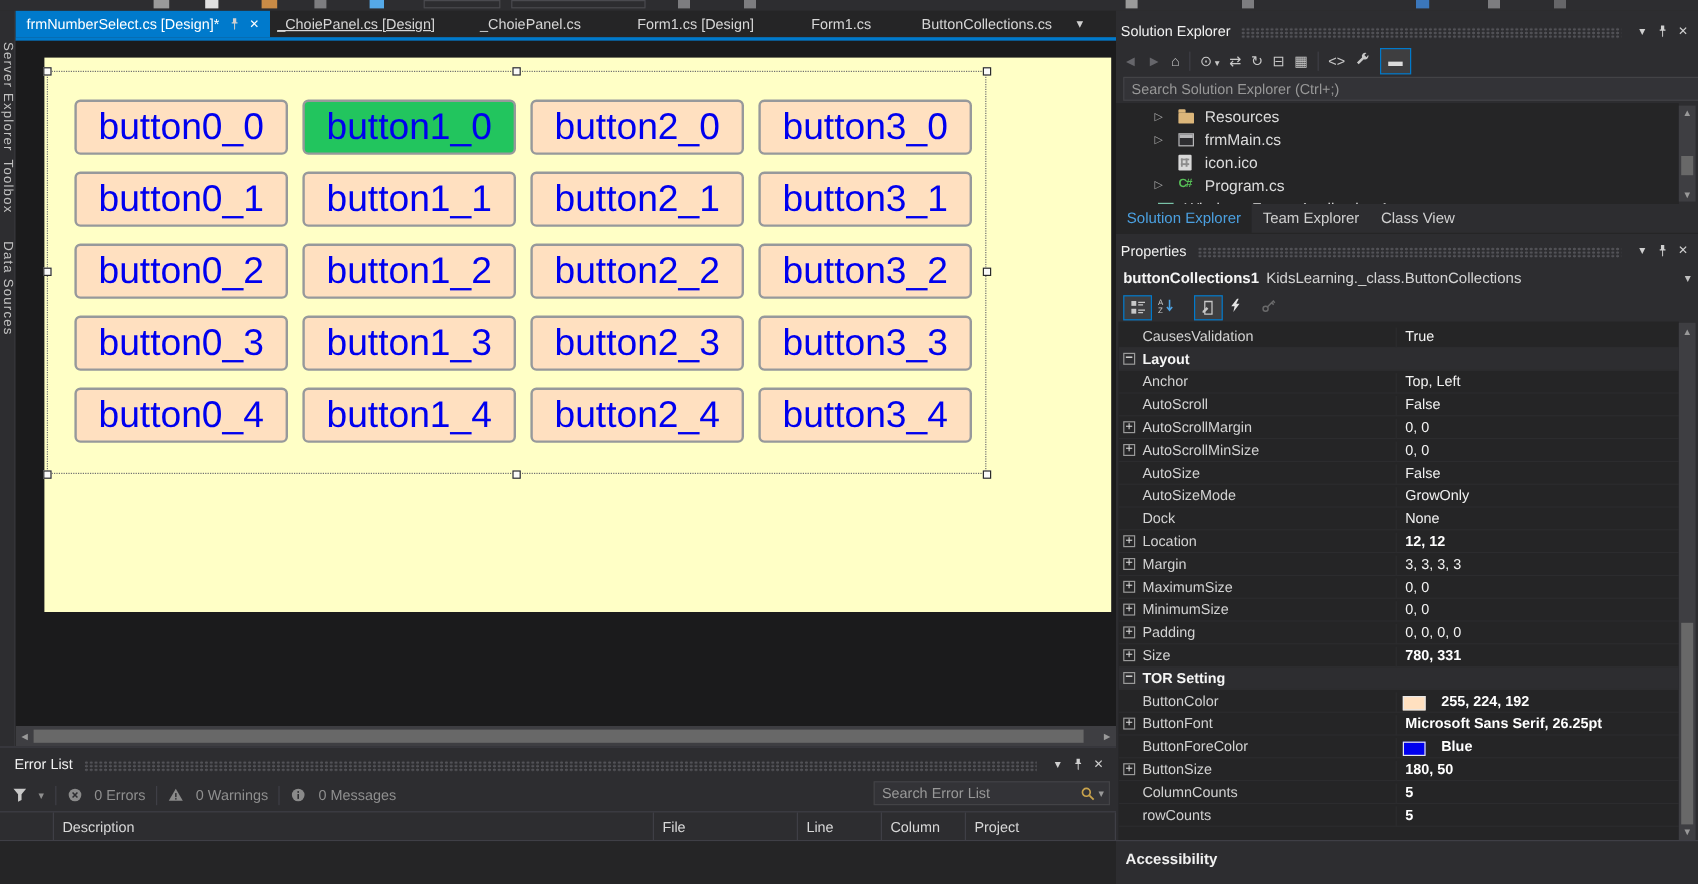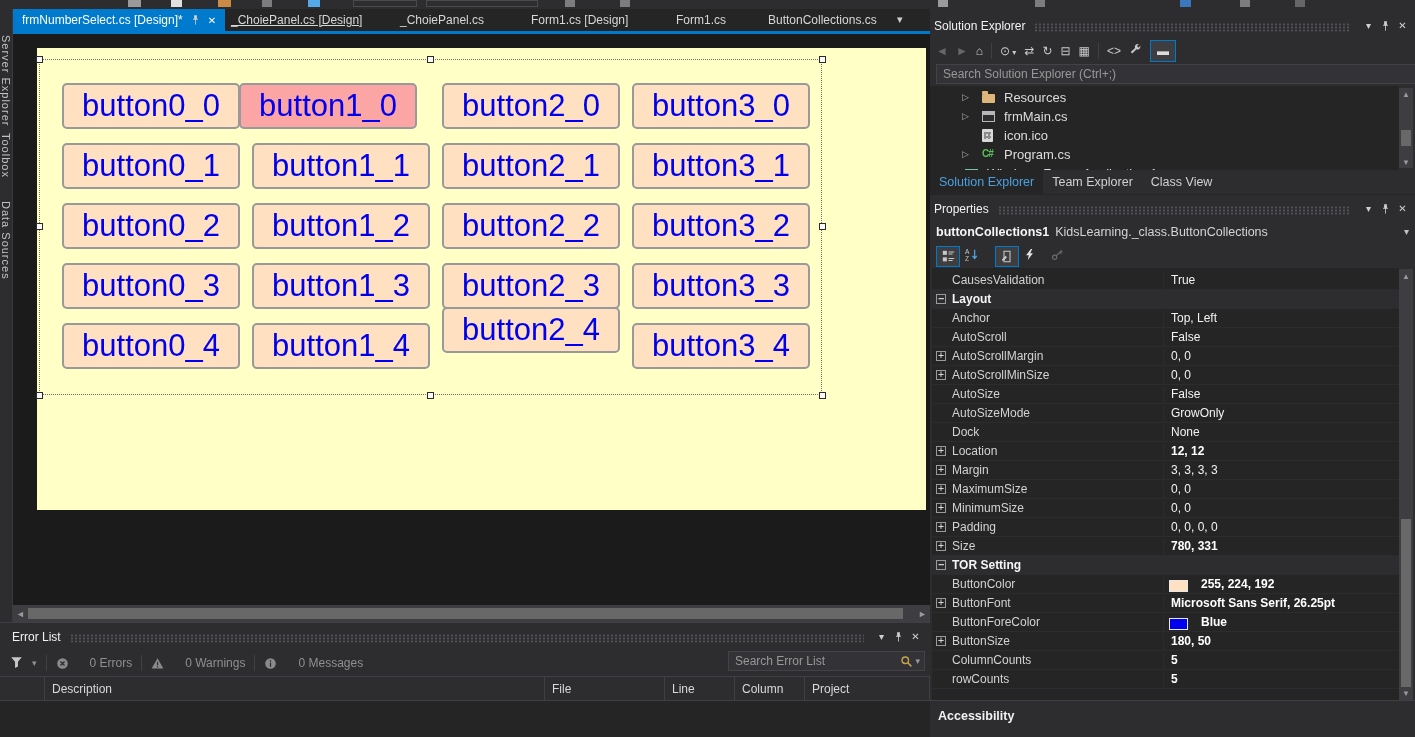--- a/index.html
+++ b/index.html
@@ -99,21 +99,21 @@
   .pval .vtxt{display:inline-block}
   .pval.has-swatch .vtxt{margin-left:30px}
   #props-vscroll{left:469px;top:260px;height:431px}
   #props-desc{position:absolute;left:0;top:691px;width:485px;height:37px;background:#2d2d30;border-top:1px solid #3f3f46}
   #props-desc .dtitle{position:absolute;left:8px;top:8px;font-weight:bold;font-size:12.5px;color:#f1f1f1}
 
   
   #error-list{position:absolute;left:0;top:622px;width:930px;height:115px;background:#2d2d30;border-top:1px solid #3f3f46}
   #el-header{position:absolute;left:12px;top:3px;width:912px}
   #el-toolbar{position:absolute;left:10px;top:26px;width:912px;height:27px;display:flex;align-items:center;gap:9px;color:#8f8f8f}
-  #el-toolbar .cnt{display:flex;align-items:flex-end;gap:21px;font-size:12px;color:#8f8f8f}
+  #el-toolbar .cnt{display:flex;align-items:flex-start;gap:10px;font-size:12px;color:#8f8f8f}
   #el-search{position:absolute;left:728px;top:28px;width:197px}
   #el-cols{position:absolute;left:0;top:53px;width:930px;height:25px;background:#2d2d30;border-top:1px solid #3f3f46;border-bottom:1px solid #3f3f46;display:flex}
   .el-col{height:100%;display:flex;align-items:center;padding-left:7px;font-size:12px;color:#d8d8d8;border-right:1px solid #3f3f46}
   #el-body{position:absolute;left:0;top:78px;width:930px;height:37px;background:#252526}
 </style>
 </head>
 <body>
 
 <div id="root">
 
@@ -177,38 +177,38 @@
           <div class="handle" style="left: 390px; top: 8px;"></div>
           <div class="handle" style="left: 782px; top: 8px;"></div>
           <div class="handle" style="left: -1px; top: 175px;"></div>
           <div class="handle" style="left: 782px; top: 175px;"></div>
           <div class="handle" style="left: -1px; top: 344px;"></div>
           <div class="handle" style="left: 390px; top: 344px;"></div>
           <div class="handle" style="left: 782px; top: 344px;"></div>
         </div>
       <div id="buttons-layer">
           <div class="design-btn" style="left: 25px; top: 35px; background: rgb(255, 224, 192); color: rgb(0, 0, 238);">button0_0</div>
-          <div class="design-btn" style="left: 202px; top: 35px; background: #fca5a5; color: rgb(0, 0, 238);">button1_0</div>
+          <div class="design-btn" style="left: 215px; top: 35px; background: #22c55e; color: rgb(0, 0, 238);">button1_0</div>
           <div class="design-btn" style="left: 405px; top: 35px; background: rgb(255, 224, 192); color: rgb(0, 0, 238);">button2_0</div>
           <div class="design-btn" style="left: 595px; top: 35px; background: rgb(255, 224, 192); color: rgb(0, 0, 238);">button3_0</div>
           <div class="design-btn" style="left: 25px; top: 95px; background: rgb(255, 224, 192); color: rgb(0, 0, 238);">button0_1</div>
           <div class="design-btn" style="left: 215px; top: 95px; background: rgb(255, 224, 192); color: rgb(0, 0, 238);">button1_1</div>
           <div class="design-btn" style="left: 405px; top: 95px; background: rgb(255, 224, 192); color: rgb(0, 0, 238);">button2_1</div>
           <div class="design-btn" style="left: 595px; top: 95px; background: rgb(255, 224, 192); color: rgb(0, 0, 238);">button3_1</div>
           <div class="design-btn" style="left: 25px; top: 155px; background: rgb(255, 224, 192); color: rgb(0, 0, 238);">button0_2</div>
           <div class="design-btn" style="left: 215px; top: 155px; background: rgb(255, 224, 192); color: rgb(0, 0, 238);">button1_2</div>
           <div class="design-btn" style="left: 405px; top: 155px; background: rgb(255, 224, 192); color: rgb(0, 0, 238);">button2_2</div>
           <div class="design-btn" style="left: 595px; top: 155px; background: rgb(255, 224, 192); color: rgb(0, 0, 238);">button3_2</div>
           <div class="design-btn" style="left: 25px; top: 215px; background: rgb(255, 224, 192); color: rgb(0, 0, 238);">button0_3</div>
           <div class="design-btn" style="left: 215px; top: 215px; background: rgb(255, 224, 192); color: rgb(0, 0, 238);">button1_3</div>
           <div class="design-btn" style="left: 405px; top: 215px; background: rgb(255, 224, 192); color: rgb(0, 0, 238);">button2_3</div>
           <div class="design-btn" style="left: 595px; top: 215px; background: rgb(255, 224, 192); color: rgb(0, 0, 238);">button3_3</div>
           <div class="design-btn" style="left: 25px; top: 275px; background: rgb(255, 224, 192); color: rgb(0, 0, 238);">button0_4</div>
           <div class="design-btn" style="left: 215px; top: 275px; background: rgb(255, 224, 192); color: rgb(0, 0, 238);">button1_4</div>
-          <div class="design-btn" style="left: 405px; top: 259px; background: rgb(255, 224, 192); color: rgb(0, 0, 238);">button2_4</div>
+          <div class="design-btn" style="left: 405px; top: 275px; background: rgb(255, 224, 192); color: rgb(0, 0, 238);">button2_4</div>
           <div class="design-btn" style="left: 595px; top: 275px; background: rgb(255, 224, 192); color: rgb(0, 0, 238);">button3_4</div>
         </div>
     </div>
     <div id="designer-hscroll">
       <span class="arr" style="left:0">◄</span>
       <div id="hthumb"></div>
       <span class="arr" style="right:0">►</span>
     </div>
   </div>
 

